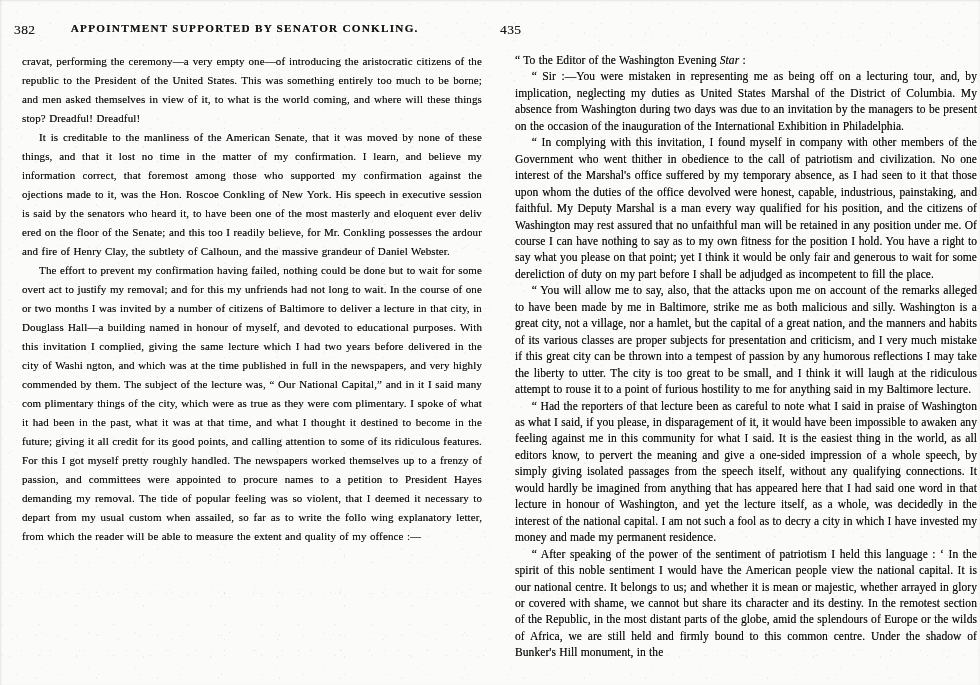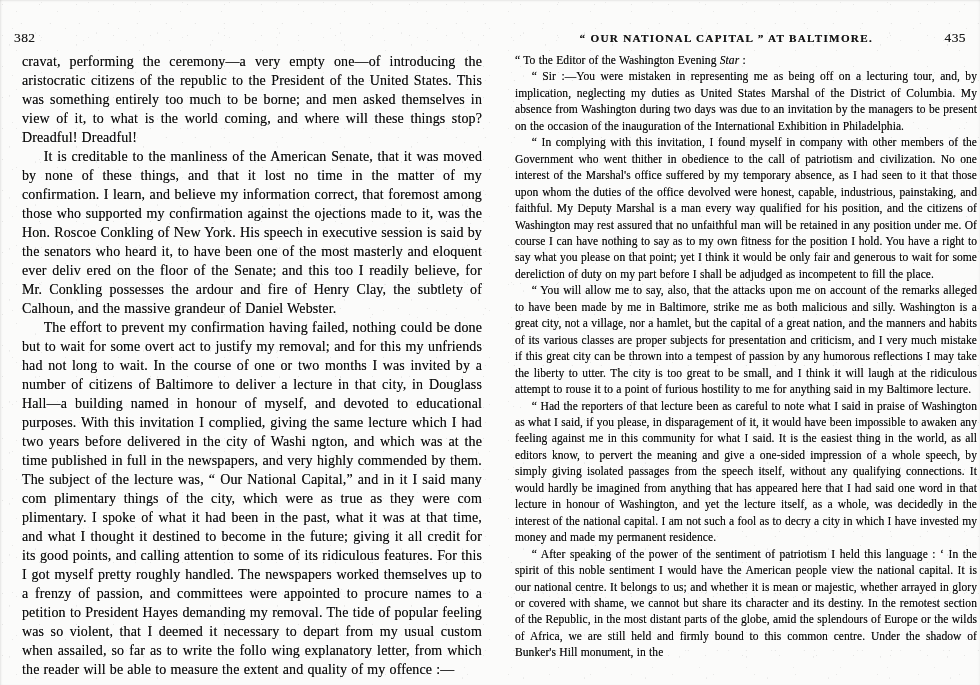--- a/index.html
+++ b/index.html
@@ -46,23 +46,22 @@
       inset 0 2px 3px -2px rgba(0,0,0,0.16),
       inset -2px 0 4px -3px rgba(0,0,0,0.10);
   }
 
   
   .running-head {
     position: absolute;
     top: 22px;
     height: 16px;
     display: flex;
-    align-items: center;
+    align-items: flex-start;
     white-space: nowrap;
-    margin-top: 8px;
   }
   #head-left  { left: 14px;  width: 466px; }
   #head-right { left: 500px; width: 466px; }
 
   .folio {
     font-family: "Liberation Serif", "DejaVu Serif", serif;
     font-size: 13.5px;
     letter-spacing: 0.4px;
     color: #1a1a1a;
   }
@@ -97,21 +96,21 @@
   .column p {
     margin: 0;
     text-align: justify;
     text-justify: inter-word;
     -webkit-hyphens: none;
     hyphens: none;
   }
 
   
   #column-left p {
-    font-size: 14px;
+    font-size: 11px;
     line-height: 19.0px;
     letter-spacing: 0.12px;
     word-spacing: 0.5px;
     text-indent: 1.55em;
   }
   #column-left p.no-indent { text-indent: 0; }
 
   
   #column-right p {
     font-size: 11.55px;
@@ -129,24 +128,24 @@
     text-shadow: 0 0 0.35px rgba(0,0,0,0.55);
   }
 </style>
 </head>
 <body>
 
 <div id="scan-page">
 
   <div class="running-head" id="head-left">
     <span class="folio">382</span>
+    <span class="head-title">APPOINTMENT SUPPORTED BY SENATOR CONKLING.</span>
   </div>
 
   <div class="running-head" id="head-right">
-    <span class="head-title">“ OUR NATIONAL CAPITAL ” AT BALTIMORE.</span>
     <span class="folio">435</span>
   </div>
 
   <div class="column" id="column-left">
     <p class="no-indent">cravat, performing the ceremony—a very empty one—of introducing the aristocratic citizens of the republic to the President of the United States.  This was something entirely too much to be borne; and men asked themselves in view of it, to what is the world coming, and where will these things stop?  Dreadful!  Dreadful!</p>
     <p>It is creditable to the manliness of the American Senate, that it was moved by none of these things, and that it lost no time in the matter of my confirmation.  I learn, and believe my information correct, that foremost among those who supported my confirmation against the ojections made to it, was the Hon. Roscoe Conkling of New York.  His speech in executive session is said by the senators who heard it, to have been one of the most masterly and eloquent ever deliv ered on the floor of the Senate; and this too I readily believe, for Mr. Conkling possesses the ardour and fire of Henry Clay, the subtlety of Calhoun, and the massive grandeur of Daniel Webster.</p>
     <p>The effort to prevent my confirmation having failed, nothing could be done but to wait for some overt act to justify my removal; and for this my unfriends had not long to wait.  In the course of one or two months I was invited by a number of citizens of Baltimore to deliver a lecture in that city, in Douglass Hall—a building named in honour of myself, and devoted to educational purposes.  With this invitation I complied, giving the same lecture which I had two years before delivered in the city of Washi ngton, and which was at the time published in full in the newspapers, and very highly commended by them.  The subject of the lecture was, “ Our National Capital,” and in it I said many com plimentary things of the city, which were as true as they were com plimentary.  I spoke of what it had been in the past, what it was at that time, and what I thought it destined to become in the future; giving it all credit for its good points, and calling attention to some of its ridiculous features.  For this I got myself pretty roughly handled.  The newspapers worked themselves up to a frenzy of passion, and committees were appointed to procure names to a petition to President Hayes demanding my removal.  The tide of popular feeling was so violent, that I deemed it necessary to depart from my usual custom when assailed, so far as to write the follo wing explanatory letter, from which the reader will be able to measure the extent and quality of my offence :—</p>
   </div>
 
   <div class="column" id="column-right">

